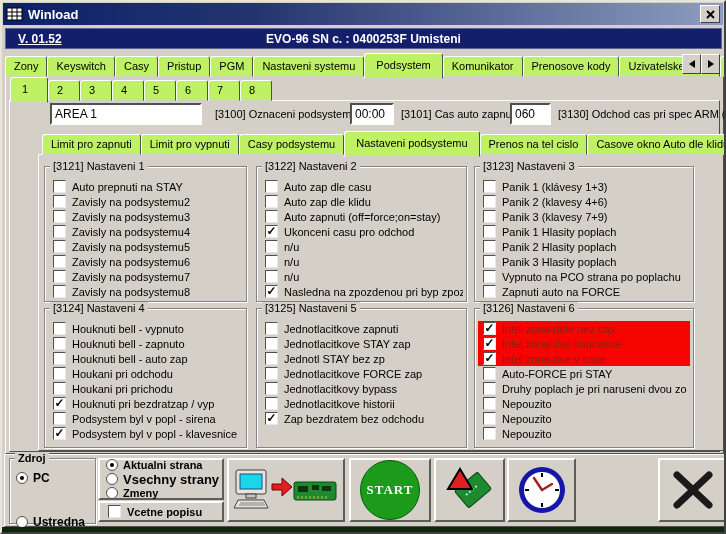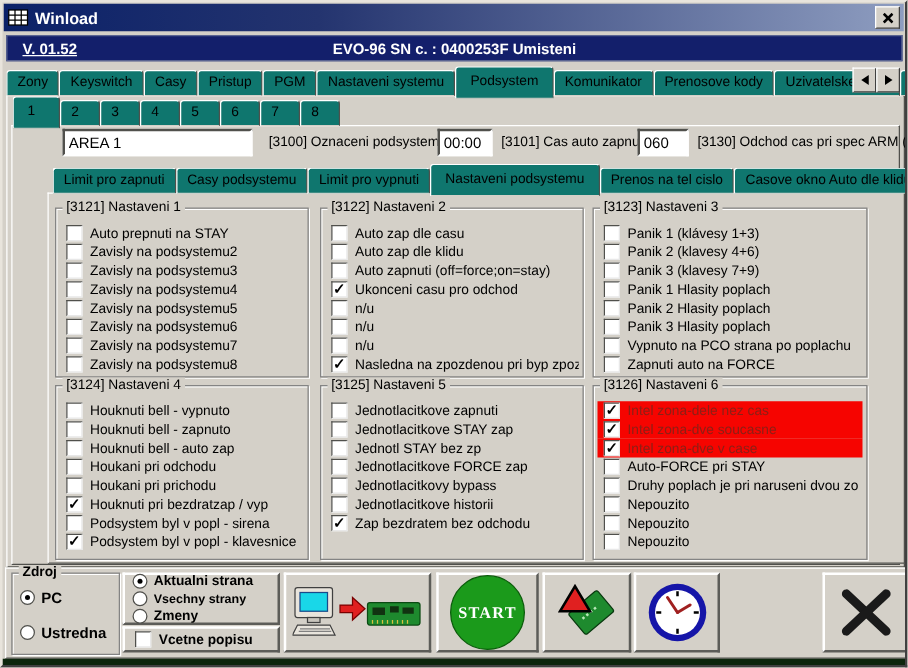--- a/index.html
+++ b/index.html
@@ -14,21 +14,21 @@
   .tb-icon{width:18px;height:15px;display:inline-block;}
   .tb-close{width:18px;height:16px;background:#d4d0c8;border:1px solid;
     border-color:#fff #404040 #404040 #fff;display:flex;align-items:center;justify-content:center;}
   
   .header{position:absolute;left:3px;top:26px;width:717px;height:21px;background:#131f6b;
     border:1px solid #5a6491;display:flex;align-items:center;box-sizing:border-box;color:#fff;}
   .header .ver{font-weight:bold;font-size:12px;text-decoration:underline;margin-left:12px;}
   .header .htitle{position:absolute;left:0;right:0;text-align:center;font-weight:bold;font-size:12px;}
   
   .tabbar{position:absolute;display:flex;align-items:flex-end;z-index:6;}
-  .tab{background:#0f766e;border:1px solid;border-color:#fff #50504c #d4d0c8 #fff;
+  .tab{background:#bef264;border:1px solid;border-color:#fff #50504c #d4d0c8 #fff;
     border-radius:3px 3px 0 0;padding:3px 8px 3px 8px;font-size:11px;height:13px;line-height:13px;
     white-space:nowrap;cursor:default;}
   .tab.active{padding:5px 11px 5px 11px;height:14px;margin-bottom:-2px;position:relative;z-index:7;}
   .tab.clip{max-width:30px;overflow:hidden;}
   .panel{position:absolute;background:#d4d0c8;border:1px solid;border-color:#fff #50504c #50504c #fff;
     box-sizing:border-box;}
   .arrowbtn{width:17px;height:18px;background:#d4d0c8;border:1px solid;border-color:#fff #404040 #404040 #fff;
     display:flex;align-items:center;justify-content:center;}
   .tri-l{width:0;height:0;border-top:4px solid transparent;border-bottom:4px solid transparent;border-right:6px solid #000;}
   .tri-r{width:0;height:0;border-top:4px solid transparent;border-bottom:4px solid transparent;border-left:6px solid #000;}
@@ -130,22 +130,22 @@
 
   <input class="field" style="left: 48px; top: 101px; width: 152px;" readonly="" value="AREA 1">
   <span class="lbl" style="left:213px;top:106px;">[3100] Oznaceni podsystemu</span>
   <input class="field" style="left: 348px; top: 101px; width: 44px;" readonly="" value="00:00">
   <span class="lbl" style="left:399px;top:106px;">[3101] Cas auto zapnut</span>
   <input class="field" style="left: 508px; top: 101px; width: 41px;" readonly="" value="060">
   <span class="lbl" style="left:556px;top:106px;">[3130] Odchod cas pri spec ARM (x</span>
 
   <div class="tabbar" id="sub-tabbar" style="left:40px;top:129px;height:24px;">
       <div class="tab">Limit pro zapnuti</div>
+      <div class="tab">Limit pro vypnuti</div>
       <div class="tab">Casy podsystemu</div>
-      <div class="tab">Limit pro vypnuti</div>
       <div class="tab active">Nastaveni podsystemu</div>
       <div class="tab">Prenos na tel cislo</div>
       <div class="tab">Casove okno Auto dle klidu</div>
     </div>
   <div class="panel" style="left:36px;top:152px;width:686px;height:297px;"></div>
 
   <div id="groups-layer" style="position:absolute;left:36px;top:152px;width:570px;height:297px;">
       <div class="groupbox" style="left: 6px; top: 12px; width: 203px; height: 136px;">
         <span class="legend">[3121]  Nastaveni 1</span>
         <div class="rows">
@@ -363,41 +363,41 @@
             <span class="cblabel">Nepouzito</span>
           </div>
         </div>
       </div>
     </div>
 
   <div class="footer">
 
     <div class="fgroup" style="left:4px;top:3px;width:85px;height:64px;">
       <span class="legend b">Zdroj</span>
-      <div id="zdroj-options" style="position:absolute;left:6px;top:12px;right:2px;display:flex;flex-direction:column;gap:14px;">
+      <div id="zdroj-options" style="position:absolute;left:6px;top:12px;right:2px;display:flex;flex-direction:column;gap:30px;">
           <div class="radiorow" style="height: 14px;">
             <span class="radio sel"></span>
             <span class="b" style="font-size: 12px;">PC</span>
           </div>
           <div class="radiorow" style="height: 14px;">
             <span class="radio"></span>
             <span class="b" style="font-size: 12px;">Ustredna</span>
           </div>
         </div>
     </div>
 
     <div class="btn" style="left:93px;top:3px;width:126px;height:42px;">
       <div id="scope-options" style="display:flex;flex-direction:column;gap:0px;width:100%;padding-left:6px;box-sizing:border-box;">
           <div class="radiorow" style="height: 14px;">
             <span class="radio sel"></span>
             <span class="b" style="font-size: 11px;">Aktualni strana</span>
           </div>
           <div class="radiorow" style="height: 14px;">
             <span class="radio"></span>
-            <span class="b" style="font-size: 10px;">Vsechny strany</span>
+            <span class="b" style="font-size: 13px;">Vsechny strany</span>
           </div>
           <div class="radiorow" style="height: 14px;">
             <span class="radio"></span>
             <span class="b" style="font-size: 11px;">Zmeny</span>
           </div>
         </div>
     </div>
     <div class="btn" style="left:93px;top:46px;width:126px;height:21px;">
       <div class="radiorow" style="width:100%;padding-left:8px;box-sizing:border-box;gap:6px;">
         <span class="checkbox"></span>

